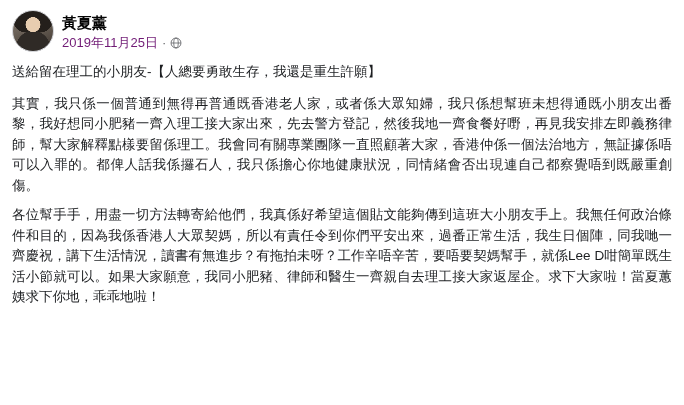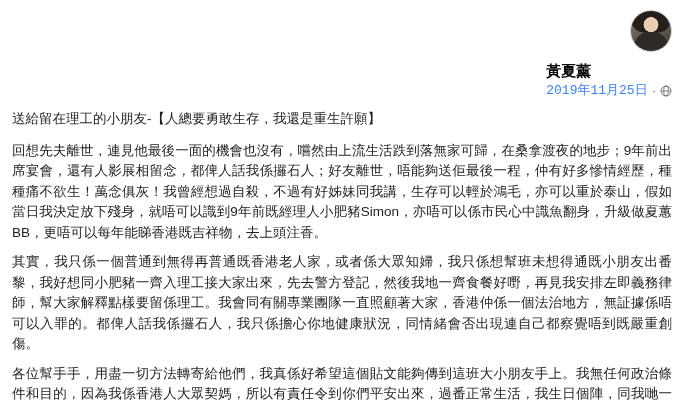--- a/index.html
+++ b/index.html
@@ -14,24 +14,23 @@
     color: #1c1e21;
     overflow: hidden;
   }
   .post {
     width: 684px;
     box-sizing: border-box;
     padding: 10px 12px 0 12px;
   }
   .post-header {
     display: flex;
-    align-items: flex-end;
+    align-items: center;
     gap: 8px;
     margin-bottom: 10px;
-    flex-direction: column;
   }
   .avatar {
     width: 40px;
     height: 40px;
     border-radius: 50%;
     flex: 0 0 40px;
     background: #6b6257;
     background-image:
       radial-gradient(circle at 50% 34%, #e8cdb0 0 22%, rgba(232,205,176,0) 23%),
       radial-gradient(circle at 50% 92%, #2f2a26 0 40%, rgba(47,42,38,0) 41%),
@@ -54,23 +53,22 @@
     line-height: 20px;
   }
   .meta-row {
     display: flex;
     align-items: center;
     gap: 4px;
     margin-top: 2px;
   }
   .timestamp {
     font-size: 13px;
-    color: #3b82f6;
+    color: #701a75;
     line-height: 16px;
-    font-family: Liberation Mono, monospace;
   }
   .dot-sep {
     font-size: 13px;
     color: #65676b;
     line-height: 16px;
   }
   .privacy-icon {
     display: inline-flex;
     align-items: center;
     color: #65676b;
@@ -112,18 +110,17 @@
             <ellipse cx="8" cy="8" rx="3" ry="6.6" fill="none" stroke="#65676b" stroke-width="1.1"></ellipse>
             <line x1="1.6" y1="8" x2="14.4" y2="8" stroke="#65676b" stroke-width="1.1"></line>
           </svg>
         </span>
       </div>
     </div>
   </div>
 
   <div class="post-body">
     <p class="title-line">送給留在理工的小朋友-【人總要勇敢生存，我還是重生許願】</p>
-    <p>回想先夫離世，連見他最後一面的機會也沒有，嚐然由上流生活跌到落無家可歸，在桑拿渡夜的地步；9年前出席宴會，還有人影展相留念，都俾人話我係攞石人；好友離世，唔能夠送佢最後一程，仲有好多慘情經歷，種種痛不欲生！萬念俱灰！我曾經想過自殺，不過有好姊妹同我講，生存可以輕於鴻毛，亦可以重於泰山，假如當日我決定放下殘身，就唔可以識到9年前既經理人小肥豬Simon，亦唔可以係市民心中識魚翻身，升級做夏蕙BB，更唔可以每年能睇香港既吉祥物，去上頭注香。</p>
     <p>其實，我只係一個普通到無得再普通既香港老人家，或者係大眾知婦，我只係想幫班未想得通既小朋友出番黎，我好想同小肥豬一齊入理工接大家出來，先去警方登記，然後我地一齊食餐好嘢，再見我安排左即義務律師，幫大家解釋點樣要留係理工。我會同有關專業團隊一直照顧著大家，香港仲係一個法治地方，無証據係唔可以入罪的。都俾人話我係攞石人，我只係擔心你地健康狀況，同情緒會否出現連自己都察覺唔到既嚴重創傷。</p>
     <p>各位幫手手，用盡一切方法轉寄給他們，我真係好希望這個貼文能夠傳到這班大小朋友手上。我無任何政治條件和目的，因為我係香港人大眾契媽，所以有責任令到你們平安出來，過番正常生活，我生日個陣，同我哋一齊慶祝，講下生活情況，讀書有無進步？有拖拍未呀？工作辛唔辛苦，要唔要契媽幫手，就係Lee D咁簡單既生活小節就可以。如果大家願意，我同小肥豬、律師和醫生一齊親自去理工接大家返屋企。求下大家啦！當夏蕙姨求下你地，乖乖地啦！</p>
   </div>
 
 </div>
 
 </body></html>

